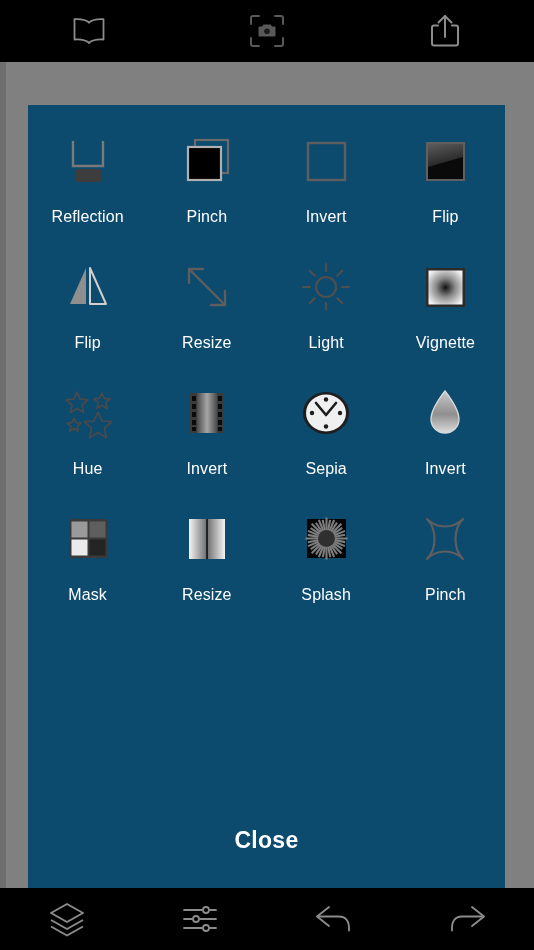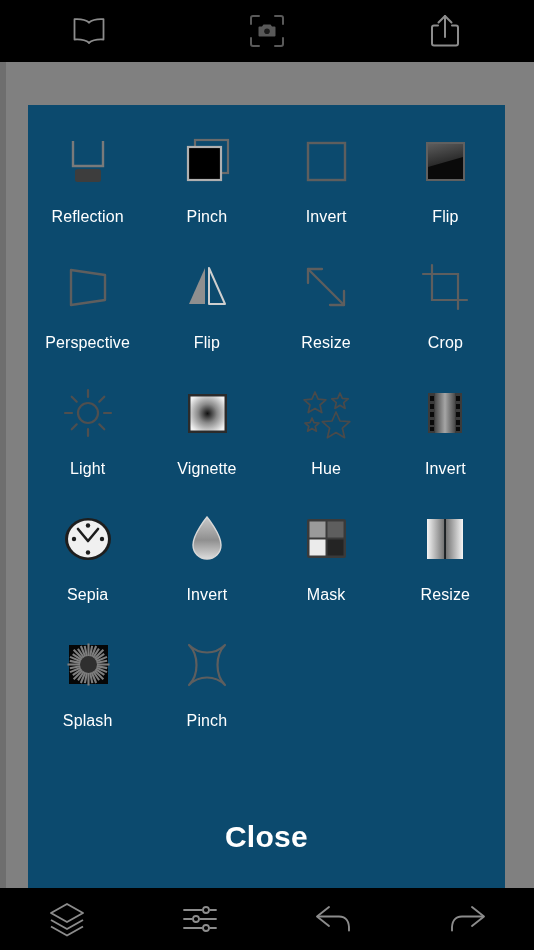--- a/index.html
+++ b/index.html
@@ -79,21 +79,21 @@
   }
 
   
   .close-wrap {
     position: absolute; left: 0; bottom: 42px;
     width: 477px;
     display: flex; align-items: center; justify-content: center;
   }
   .close-btn {
     color: #ffffff;
-    font-size: 30px;
+    font-size: 23px;
     font-weight: bold;
     background: none; border: none;
     cursor: pointer;
     font-family: "Liberation Sans", sans-serif;
     letter-spacing: 0.3px;
   }
 
   
   .bottombar {
     position: absolute; left: 0; top: 888px;
@@ -199,28 +199,20 @@
                   <stop offset="1" stop-color="#232323"></stop>
                 </linearGradient>
               </defs>
               <rect x="14" y="14" width="37" height="37" fill="#0a0a0a" stroke="#606060" stroke-width="2"></rect>
               <path d="M15 15 L50 15 L50 28 L15 38 Z" fill="url(#glassGrad)"></path>
             </svg>
           </span>
           <span class="cell-label">Flip</span>
         </div>
 
-        <div class="cell">
-          <span class="ic">
-            <svg width="64" height="64" viewBox="0 0 64 64" fill="none">
-              <path d="M15 15 L49 20 L49 45 L15 50 Z" stroke="#5e5e5e" stroke-width="2.4" stroke-linejoin="round"></path>
-            </svg>
-          </span>
-          <span class="cell-label">Perspective</span>
-        </div>
 
 
         <div class="cell">
           <span class="ic">
             <svg width="64" height="64" viewBox="0 0 64 64">
               <path d="M30 13 L30 49 L14 49 Z" fill="#8f8f8f"></path>
               <path d="M34 13 L34 49 L50 49 Z" fill="none" stroke="#cfcfcf" stroke-width="2" stroke-linejoin="round"></path>
             </svg>
           </span>
           <span class="cell-label">Flip</span>
@@ -230,29 +222,20 @@
           <span class="ic">
             <svg width="64" height="64" viewBox="0 0 64 64" fill="none" stroke="#5e5e5e" stroke-width="2.3" stroke-linecap="round" stroke-linejoin="round">
               <path d="M14 14 L50 50"></path>
               <path d="M14 28 L14 14 L28 14"></path>
               <path d="M50 36 L50 50 L36 50"></path>
             </svg>
           </span>
           <span class="cell-label">Resize</span>
         </div>
 
-        <div class="cell">
-          <span class="ic">
-            <svg width="64" height="64" viewBox="0 0 64 64" fill="none" stroke="#5e5e5e" stroke-width="2.2" stroke-linecap="round">
-              <path d="M19 10 L19 45 L54 45"></path>
-              <path d="M10 19 L45 19 L45 54"></path>
-            </svg>
-          </span>
-          <span class="cell-label">Crop</span>
-        </div>
 
         <div class="cell">
           <span class="ic">
             <svg width="64" height="64" viewBox="0 0 64 64" fill="none" stroke="#4f4f4f" stroke-width="2.2" stroke-linecap="round">
               <circle cx="32" cy="32" r="10"></circle>
               <path d="M32 9 L32 16"></path>
                 <path d="M32 48 L32 55"></path>
               <path d="M9 32 L16 32"></path>
                 <path d="M48 32 L55 32"></path>
               <path d="M15.7 15.7 L20.7 20.7"></path>

